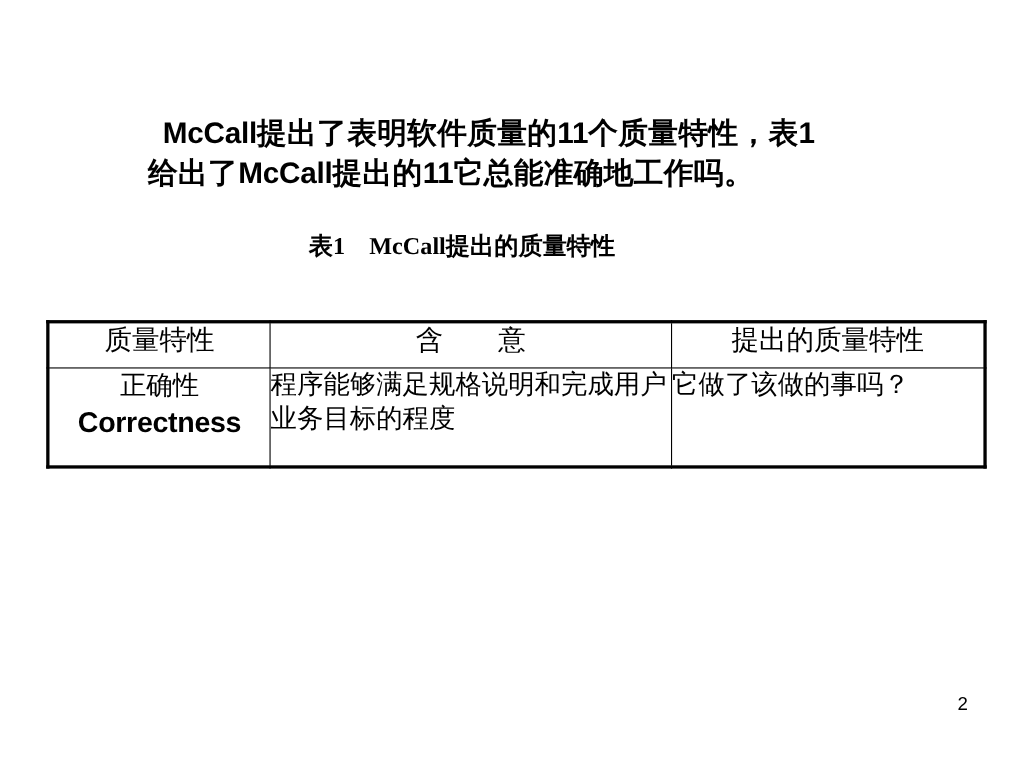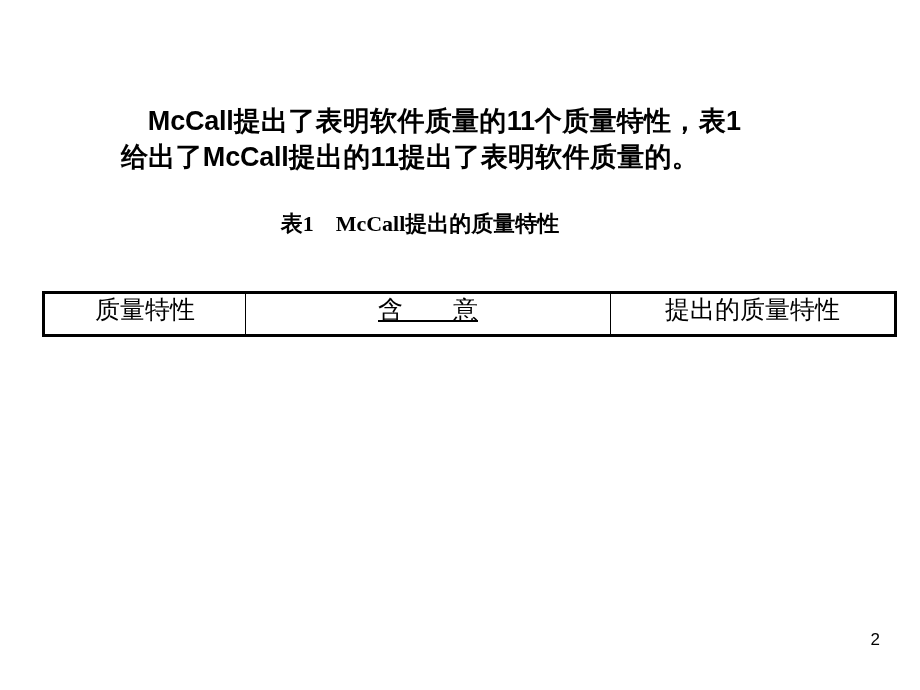--- a/index.html
+++ b/index.html
@@ -89,21 +89,20 @@
     height: 40px;
     text-align: center;
     vertical-align: middle;
     font-family: "Liberation Serif", "DejaVu Serif", serif;
     font-size: 25px;
     line-height: 32px;
     white-space: nowrap;
   }
   .hdr-meaning {
     letter-spacing: 0px;
-    text-decoration: underline;
   }
 
   
   .q-row td {
     font-family: "Liberation Serif", "DejaVu Serif", serif;
     font-size: 24px;
     line-height: 30px;
   }
   .q-row .cell-name {
     text-align: center;
@@ -148,35 +147,43 @@
     font-size: 17px;
     line-height: 20px;
     text-align: right;
   }
 </style>
 </head>
 <body>
 
 <div id="slide-title">
   <span class="ln ln1"><span>　　</span><span class="latin">McCall</span><span>提出了表明软件质量的</span><span class="latin">11</span><span>个质量特性，表</span><span class="latin">1</span></span>
-  <span class="ln ln2"><span>给出了</span><span class="latin">McCall</span><span>提出的</span><span class="latin">11</span><span>提出了表明软件质量的。</span></span>
+  <span class="ln ln2"><span>给出了</span><span class="latin">McCall</span><span>提出的</span><span class="latin">11</span><span>它总能准确地工作吗。</span></span>
 </div>
 
 <div id="table-caption"><span>表</span><span>1</span><span>　</span><span class="latin">McCall</span><span>提出的质量特性</span></div>
 
 <table id="quality-table">
   <colgroup>
     <col class="c1">
     <col class="c2">
     <col class="c3">
   </colgroup>
   <thead>
     <tr class="hdr-row">
       <th>质量特性</th>
       <th class="hdr-meaning">含　　意</th>
       <th>提出的质量特性</th>
     </tr>
   </thead>
   <tbody>
+    <tr class="q-row row-correctness">
+      <td class="cell-name">
+        <span class="name-cn">正确性</span>
+        <span class="name-en">Correctness</span>
+      </td>
+      <td class="cell-meaning">程序能够满足规格说明和完成用户业务目标的程度</td>
+      <td class="cell-question">它做了该做的事吗？</td>
+    </tr>
   </tbody>
 </table>
 
 <div id="page-number">2</div>
 
 </body></html>

